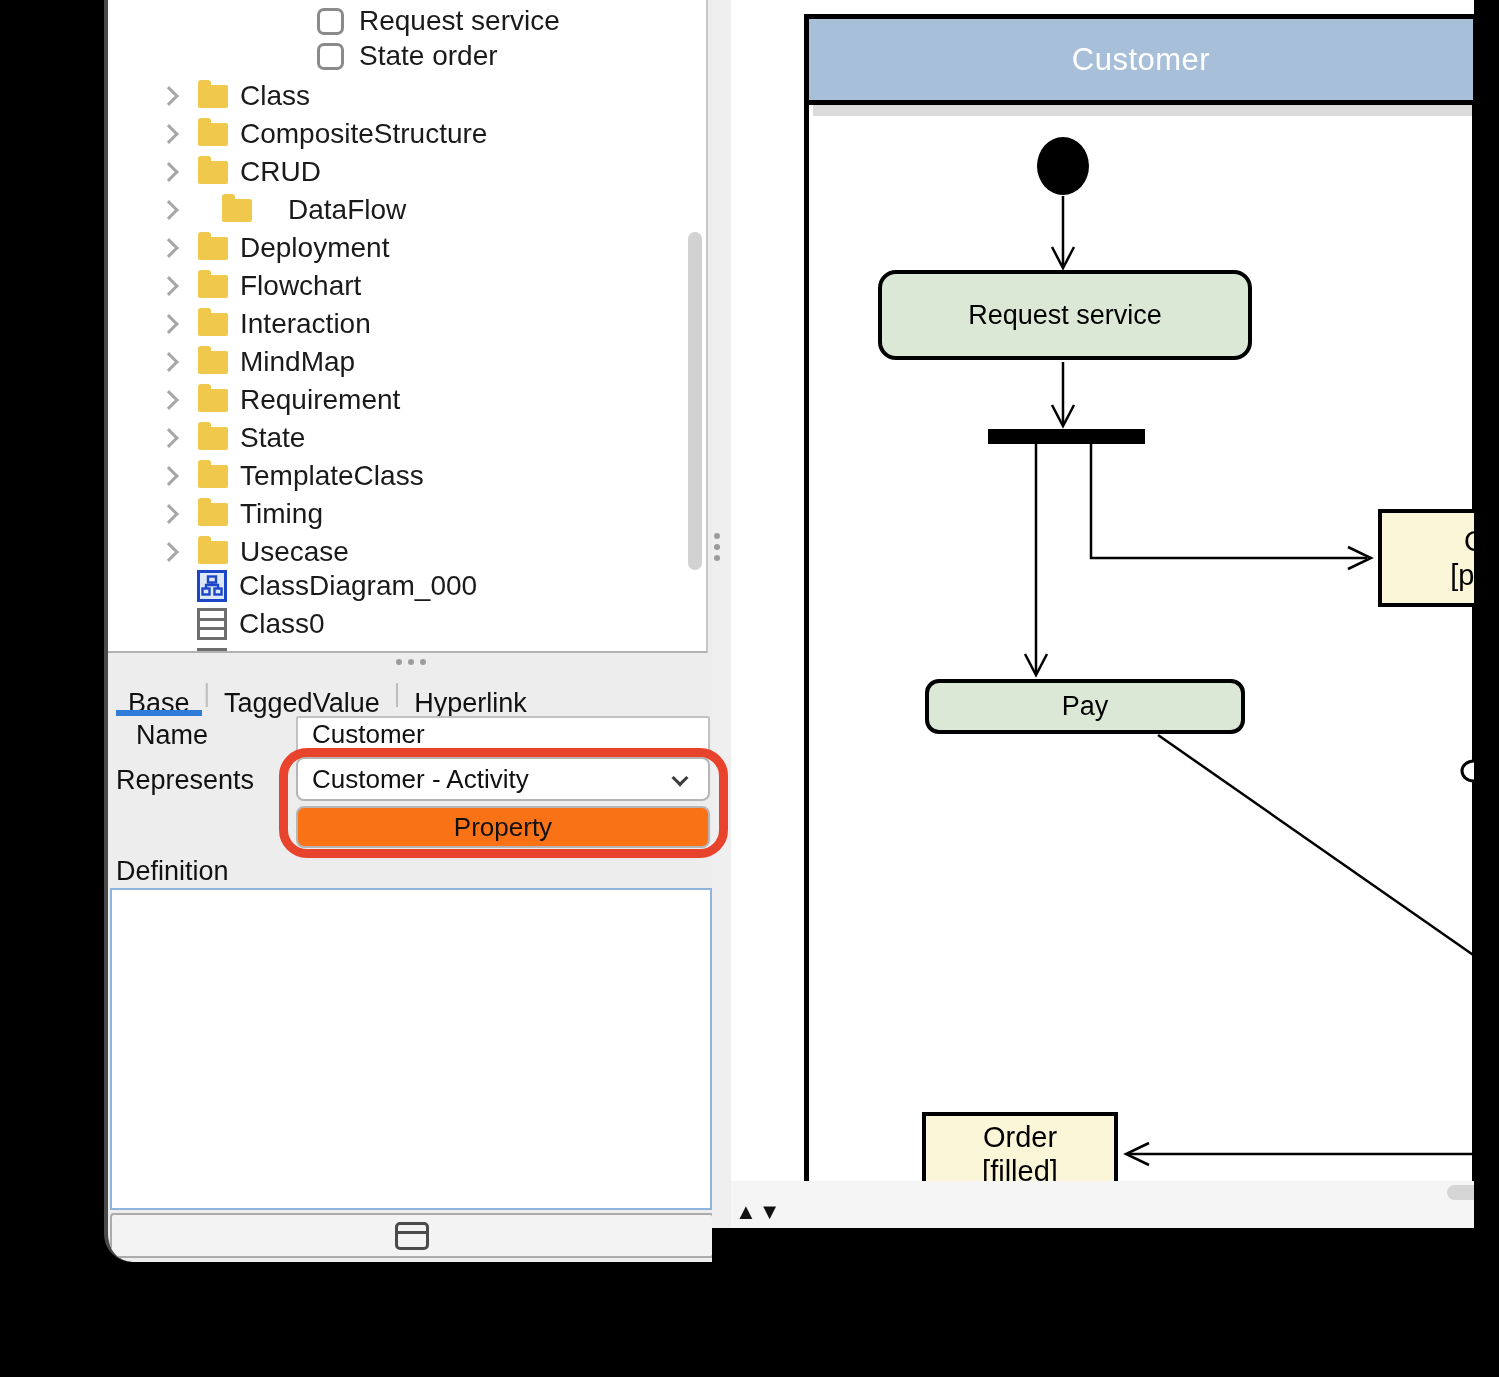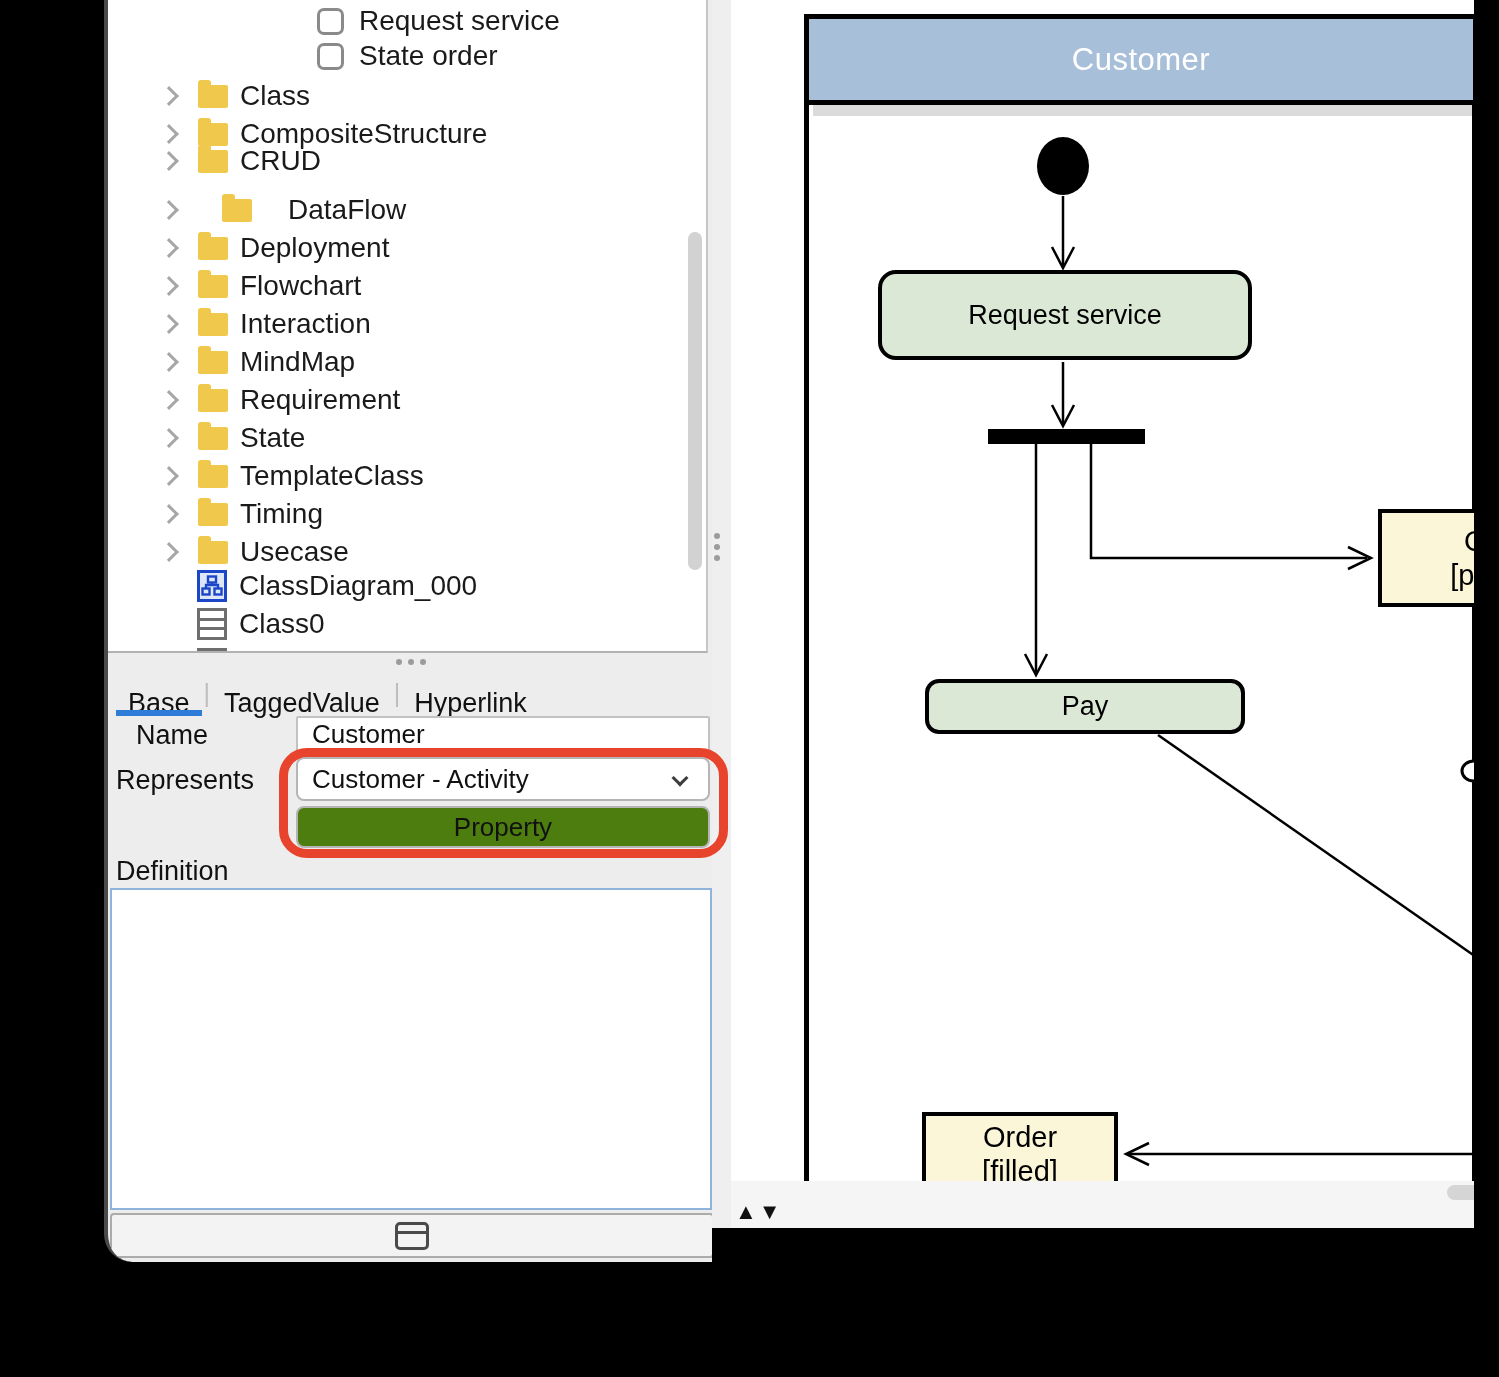--- a/index.html
+++ b/index.html
@@ -42,21 +42,21 @@
   #tab-underline { position:absolute; left:8px; top:710px; width:86px; height:6px; background:#2e7bd8; }
   .fld-label { position:absolute; left:8px; font-size:27px; color:#111; }
   .inp {
     position:absolute; left:188px; width:414px; background:#fff; border:2px solid #c2c2c2;
     font-size:26px; color:#111; display:flex; align-items:center; padding-left:14px;
   }
   #name-input { top:716px; height:37px; border-radius:2px; }
   #represents-select { top:757px; height:44px; border-radius:8px; border-color:#b5b5b5; }
   .caret { position:absolute; right:22px; top:13px; width:12px; height:12px; border-left:3px solid #3c3c3c; border-bottom:3px solid #3c3c3c; transform:rotate(-45deg); }
   #property-button {
-    position:absolute; left:188px; top:806px; width:414px; height:42px; background:#4d7c0f;
+    position:absolute; left:188px; top:806px; width:414px; height:42px; background:#f97316;
     border:2px solid #b5b5b5; border-radius:8px; font-size:26px; color:#111;
     display:flex; align-items:center; justify-content:center;
   }
   #definition-area { position:absolute; left:2px; top:888px; width:602px; height:322px; background:#fff; border:2px solid #8fb3da; font-size:24px; padding:8px; }
   #bottom-bar {
     position:absolute; left:2px; top:1213px; width:604px; height:45px; background:#f3f3f3;
     border:2px solid #ababab; border-radius:4px; display:flex; align-items:center; justify-content:center;
   }
   #split-icon { position:relative; width:34px; height:28px; border:3px solid #4a4a4a; border-radius:5px; background:#f3f3f3; }
   #split-icon::before { content:""; position:absolute; left:0; right:0; top:6px; height:3px; background:#4a4a4a; }
@@ -119,21 +119,21 @@
       <div class="trow" style="left:54px; top:77px;">
           <span class="chev"></span>
           <span class="folder"></span>
           <span>Class</span>
         </div>
       <div class="trow" style="left:54px; top:115px;">
           <span class="chev"></span>
           <span class="folder"></span>
           <span>CompositeStructure</span>
         </div>
-      <div class="trow" style="left:54px; top:142px;">
+      <div class="trow" style="left:54px; top:153px;">
           <span class="chev"></span>
           <span class="folder"></span>
           <span>CRUD</span>
         </div>
       <div class="trow" style="left:54px; top:191px;gap:24px;">
           <span class="chev"></span>
           <span class="folder"></span>
           <span>DataFlow</span>
         </div>
       <div class="trow" style="left:54px; top:229px;">

